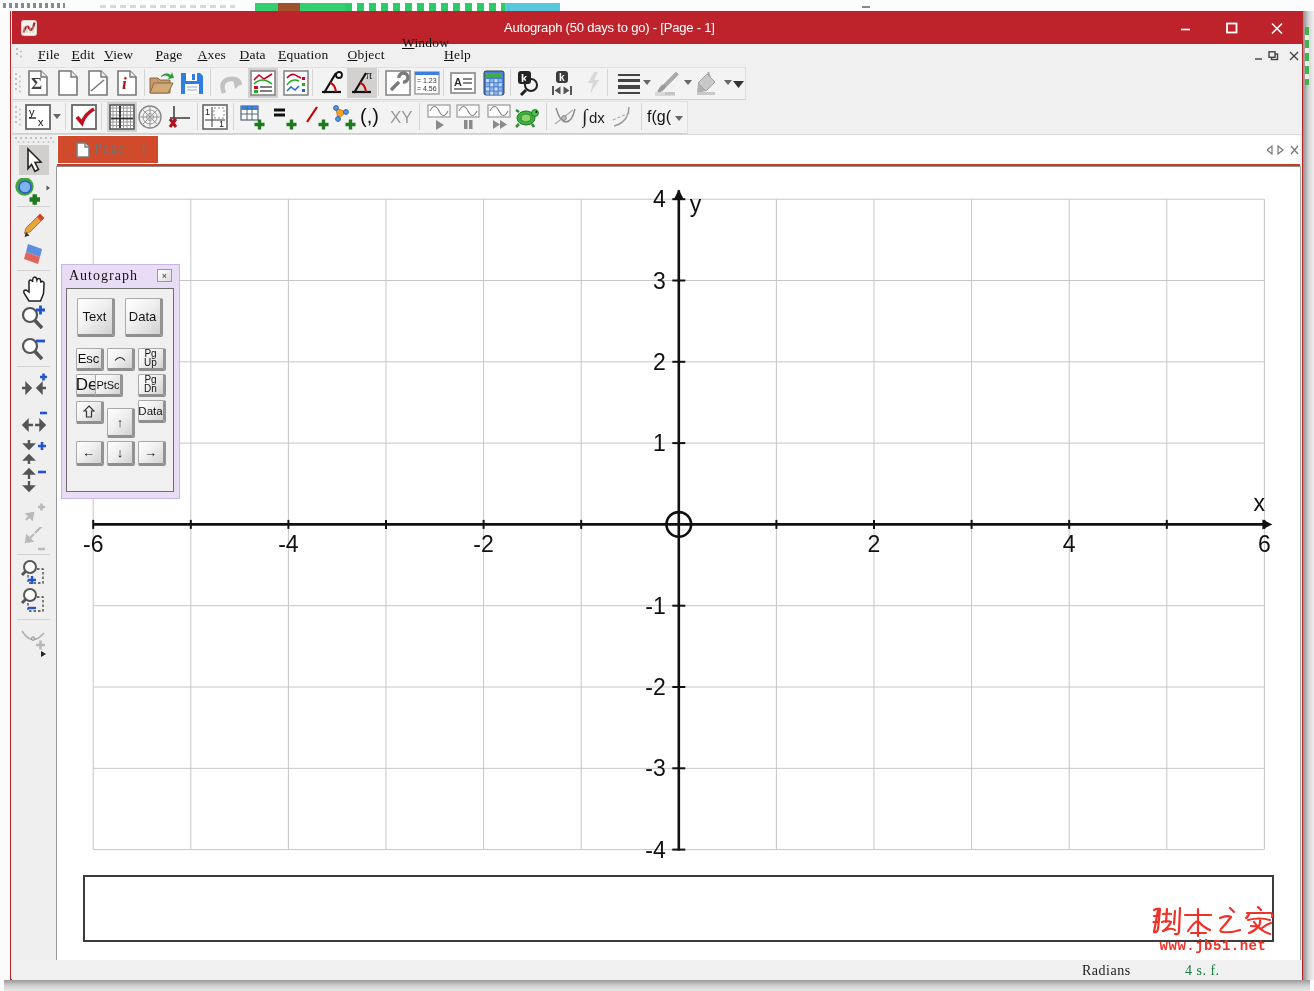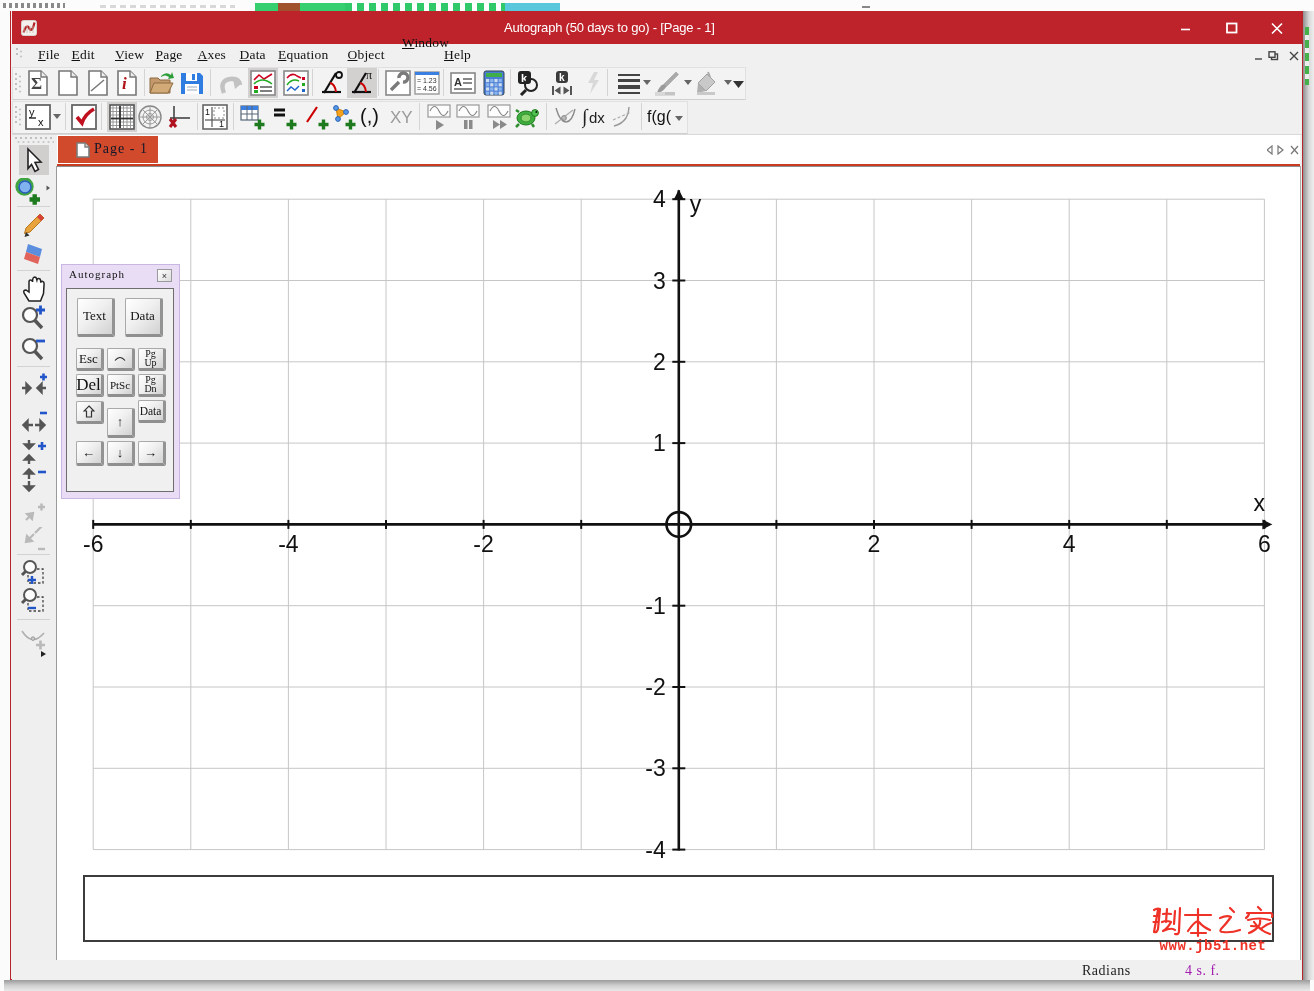--- a/index.html
+++ b/index.html
@@ -1,15 +1,15 @@
 <!DOCTYPE html>
 <html><head><meta charset="utf-8"><style>
 html,body{margin:0;padding:0;width:1314px;height:991px;overflow:hidden;background:#fbfbfb;font-family:"Liberation Sans",sans-serif}
 .abs{position:absolute}
-.key{position:absolute;background:linear-gradient(135deg,#ffffff 0%,#f0f0f0 45%,#d2d2d2 100%);border:1px solid #a9a9a9;border-right:3px solid #939393;border-bottom:3px solid #8f8f8f;border-radius:2px;color:#111;display:flex;align-items:center;justify-content:center;font-family:Liberation Serif, serif}
+.key{position:absolute;background:linear-gradient(135deg,#ffffff 0%,#f0f0f0 45%,#d2d2d2 100%);border:1px solid #a9a9a9;border-right:3px solid #939393;border-bottom:3px solid #8f8f8f;border-radius:2px;color:#111;display:flex;align-items:center;justify-content:center;font-family:Liberation Sans, sans-serif}
 .mnu{position:absolute;font-family:"Liberation Serif",serif;font-size:13.5px;color:#111;letter-spacing:0.2px}
 .mnu span{text-decoration:underline}
 </style></head><body>
 <div class="abs" style="left:0;top:0;width:1314px;height:11px;background:#fcfcfc"></div>
 <div class="abs" style="left:3px;top:3px;width:62px;height:5px;background:repeating-linear-gradient(90deg,#8a8a8a 0 3px,#fff 3px 6px)"></div>
 <div class="abs" style="left:100px;top:5px;width:135px;height:3px;background:repeating-linear-gradient(90deg,#d8d8d8 0 6px,#fff 6px 10px)"></div>
 <div class="abs" style="left:255px;top:3px;width:90px;height:8px;background:#35cf70"></div>
 <div class="abs" style="left:278px;top:3px;width:22px;height:8px;background:#a0522d"></div>
 <div class="abs" style="left:345px;top:3px;width:160px;height:8px;background:repeating-linear-gradient(90deg,#2fc96a 0 7px,#fff 7px 12px)"></div>
 <div class="abs" style="left:505px;top:3px;width:55px;height:8px;background:#59c7dc"></div>
@@ -38,21 +38,21 @@
     </g>
   </svg>
 <svg class="abs" style="left:14.5px;top:47px" width="9" height="14" viewBox="0 0 9 14">
     <circle cx="2" cy="2" r="1.1" fill="#b5b5b5"></circle>
     <circle cx="6" cy="4.5" r="1.1" fill="#c5c5c5"></circle>
     <circle cx="2" cy="7" r="1.1" fill="#b5b5b5"></circle>
     <circle cx="6" cy="9.5" r="1.1" fill="#c5c5c5"></circle>
   </svg>
 <div class="mnu" style="left:38px;top:46.5px"><span>F</span>ile</div>
 <div class="mnu" style="left:71.5px;top:46.5px"><span>E</span>dit</div>
-<div class="mnu" style="left:115px;top:46.5px"><span>V</span>iew</div>
+<div class="mnu" style="left:104px;top:46.5px"><span>V</span>iew</div>
 <div class="mnu" style="left:155.5px;top:46.5px"><span>P</span>age</div>
 <div class="mnu" style="left:197.5px;top:46.5px"><span>A</span>xes</div>
 <div class="mnu" style="left:239.5px;top:46.5px"><span>D</span>ata</div>
 <div class="mnu" style="left:278px;top:46.5px"><span>E</span>quation</div>
 <div class="mnu" style="left:347.5px;top:46.5px"><span>O</span>bject</div>
 <div class="mnu" style="left:402px;top:35px"><span>W</span>indow</div>
 <div class="mnu" style="left:444px;top:46.5px"><span>H</span>elp</div>
 <svg class="abs" style="left:1254px;top:50.5px" width="45" height="10" viewBox="0 0 45 10">
     <g stroke="#444" stroke-width="1.4" fill="none">
       <line x1="1" y1="8" x2="8" y2="8"></line>
@@ -378,21 +378,21 @@
 <svg class="abs" style="left:674.5px;top:116px" width="8" height="6" viewBox="0 0 8 6">
     <path d="M0 0 h8 l-4 5 z" fill="#666"></path>
   </svg>
 <div class="abs" style="left:11.5px;top:133.5px;width:1290px;height:1px;background:#d9d9d9"></div>
 <div class="abs" style="left:57px;top:134.5px;width:1243px;height:29px;background:#ffffff"></div>
 <div class="abs" style="left:58px;top:135.9px;width:99.5px;height:27.6px;background:#d14a2c"></div>
 <svg class="abs" style="left:75px;top:141.5px" width="16" height="16" viewBox="0 0 16 16">
     <path d="M2 1 h8 l4 4 v10 h-12 z" fill="#fff" stroke="#7b7b7b" stroke-width="1.6"></path>
     <path d="M10 1 v4 h4" fill="#ddd" stroke="#7b7b7b" stroke-width="1.4"></path>
   </svg>
-<div class="abs" style="left:94px;top:141px;font-family:'Liberation Serif',serif;font-size:14px;color:#0f172a;letter-spacing:1px">Page - 1</div>
+<div class="abs" style="left:94px;top:141px;font-family:'Liberation Serif',serif;font-size:14px;color:#737373;letter-spacing:1px">Page - 1</div>
 <svg class="abs" style="left:1267px;top:144.5px" width="32" height="10" viewBox="0 0 32 10">
     <g stroke="#777" fill="none" stroke-width="1.2">
       <path d="M5 1 v8 l-5 -4 z"></path>
       <path d="M11 1 v8 l5 -4 z"></path>
       <path d="M24 1 l7 8 M31 1 l-7 8"></path>
     </g>
   </svg>
 <div class="abs" style="left:57px;top:163.5px;width:1243px;height:2.5px;background:#c83c20"></div>
 <div class="abs" style="left:11.5px;top:134.5px;width:45px;height:825px;background:#efefef"></div>
 <div class="abs" style="left:56px;top:166px;width:1px;height:793.5px;background:#9a9a9a"></div>
@@ -576,38 +576,38 @@
       <path d="M25 6 l-1 13 M30 3 l-1 23 q0 4 -4 3"></path>
       <path d="M35 10 h26 M48 4 v27 M38 26 q6 -9 10 -10 M49 17 q4 5 11 8 M41 28 h15"></path>
       <path d="M80 3 l4 4 M70 13 q7 -3 11 -1 q-5 7 -10 12 q-2 3 2 3 q8 1 17 -2"></path>
       <path d="M108 2 l3 3 M97 8 h24 q2 1 1 4 M99 8 q0 3 -3 5"></path>
       <path d="M98 15 q11 -3 22 0 M110 15 q1 5 -4 9 q-4 3 -7 4 M101 21 q8 0 11 4 M104 17 q6 9 16 12 M112 23 q5 -4 9 -5"></path>
     </g>
   </svg>
 <div class="abs" style="left:1153px;top:938px;width:120px;text-align:center;font-family:'Liberation Mono',monospace;font-size:14px;font-weight:bold;color:#ef3227;letter-spacing:0.5px">www.jb51.net</div>
 <div class="abs" style="left:11.5px;top:959.5px;width:1290px;height:20px;background:#f0f0f0"></div>
 <div class="abs" style="left:1082px;top:963px;font-family:'Liberation Serif',serif;font-size:14px;color:#222;letter-spacing:0.5px">Radians</div>
-<div class="abs" style="left:1185px;top:963px;font-family:'Liberation Serif',serif;font-size:14px;color:#a21caf;letter-spacing:0.5px">4 s. f.</div>
+<div class="abs" style="left:1185px;top:963px;font-family:'Liberation Serif',serif;font-size:14px;color:#15803d;letter-spacing:0.5px">4 s. f.</div>
 <div class="abs" style="left:61px;top:264px;width:118.5px;height:234.5px;background:#e9ddf5;border:1px solid #c9b6e2;box-sizing:border-box"></div>
-<div class="abs" style="left:69px;top:268px;font-family:'Liberation Serif',serif;font-size:11px;color:#111;letter-spacing:1px">Autograph</div>
+<div class="abs" style="left:69px;top:268px;font-family:'Liberation Serif',serif;font-size:14px;color:#111;letter-spacing:1px">Autograph</div>
 <div class="abs" style="left:157px;top:269px;width:15px;height:13px;background:linear-gradient(135deg,#fff,#dcdcdc);border:1px solid #9a9a9a;font-size:9px;color:#333;text-align:center;line-height:12px;box-sizing:border-box">×</div>
 <div class="abs" style="left:66px;top:288px;width:107.5px;height:204px;background:#f1f0f1;border:1px solid #6e6e6e;box-sizing:border-box"></div>
 <div class="key" style="left:76.5px;top:297.5px;width:34px;height:35px;font-size:13px">Text</div>
 <div class="key" style="left:124.5px;top:297.5px;width:34px;height:35px;font-size:13px">Data</div>
 <div class="key" style="left:75.5px;top:348px;width:24px;height:19px;font-size:13px">Esc</div>
 <div class="key" style="left:107px;top:348px;width:24px;height:19px;font-size:12px">
     <svg width="12" height="6" viewBox="0 0 12 6">
       <path d="M1 4.5 q5 -6 10 0" fill="none" stroke="#222" stroke-width="1.1"></path>
     </svg>
   </div>
 <div class="key" style="left:137.5px;top:348px;width:24px;height:19px;font-size:12px">
     <div style="line-height:8.5px;text-align:center;font-size:10px">Pg<br>Up</div>
   </div>
 <div class="key" style="left:75.5px;top:374px;width:24px;height:19px;font-size:17px">Del</div>
-<div class="key" style="left:107px;top:374px;width:24px;height:19px;font-size:11px">PtSc</div>
+<div class="key" style="left:95px;top:374px;width:24px;height:19px;font-size:11px">PtSc</div>
 <div class="key" style="left:137.5px;top:374px;width:24px;height:19px;font-size:12px">
     <div style="line-height:8.5px;text-align:center;font-size:10px">Pg<br>Dn</div>
   </div>
 <div class="key" style="left:75.5px;top:401px;width:24px;height:19px;font-size:12px">
     <svg width="12" height="13" viewBox="0 0 12 13">
       <path d="M6 1 L11 6 H8.5 V12 H3.5 V6 H1 z" fill="none" stroke="#333" stroke-width="1.2"></path>
     </svg>
   </div>
 <div class="key" style="left:137.5px;top:400px;width:24px;height:19px;font-size:11.5px">Data</div>
 <div class="key" style="left:107px;top:408px;width:24px;height:26px;font-size:13px">↑</div>

